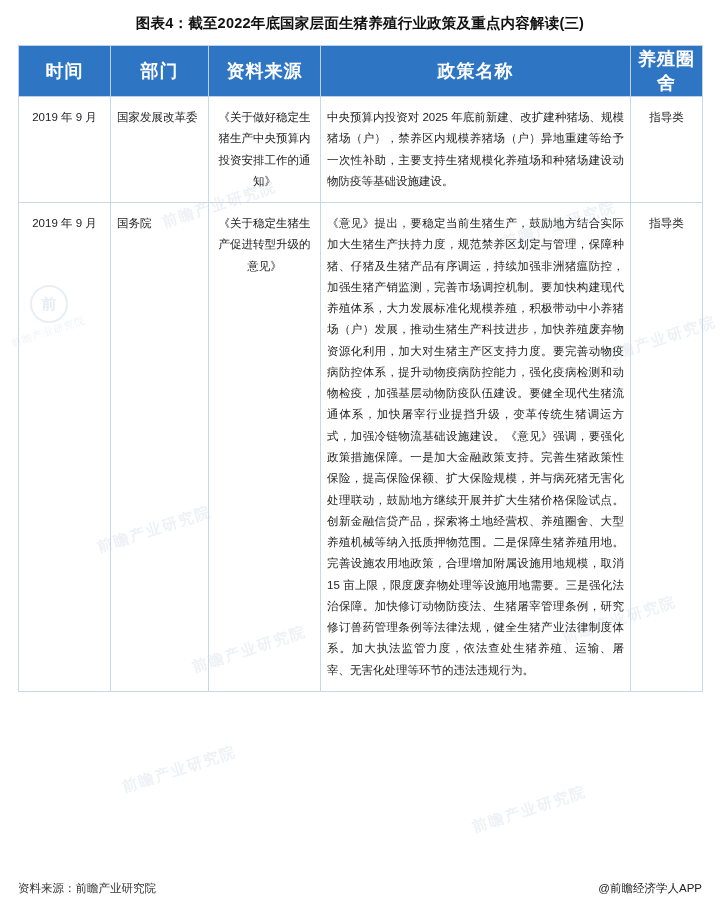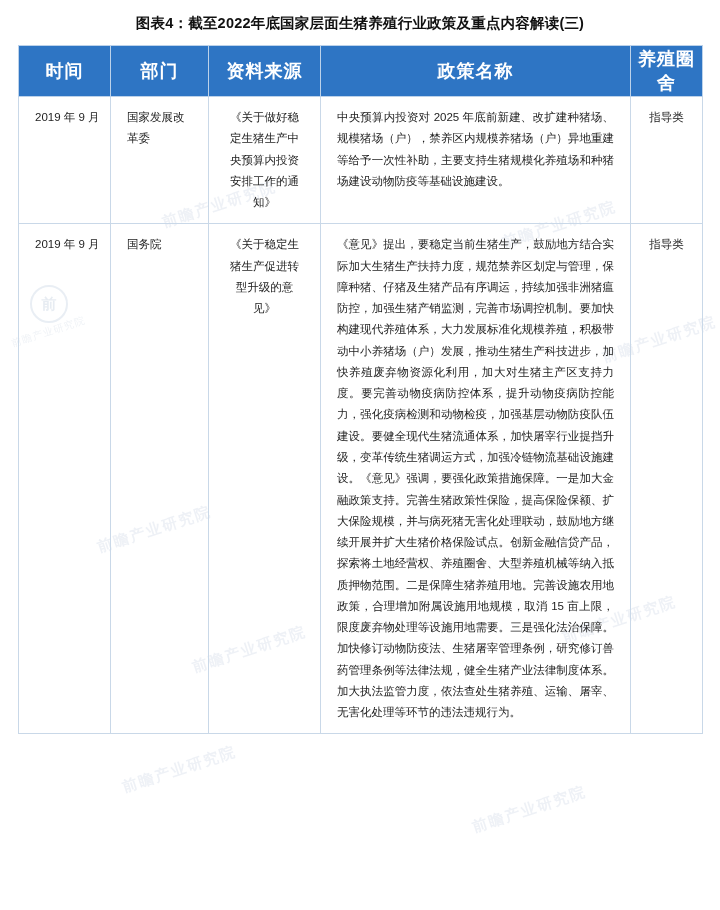--- a/index.html
+++ b/index.html
@@ -45,21 +45,21 @@
     font-size: 18px;
     height: 36px;
     border: 1px solid #bcd2ea;
     text-align: center;
     vertical-align: middle;
     letter-spacing: 1px;
   }
   table.policy-table td {
     border: 1px solid #c9d8e8;
     vertical-align: top;
-    padding: 10px 16px;
+    padding: 10px 6px;
     line-height: 1.85;
     color: #1d1d1d;
     background: transparent;
   }
   td.col-time {
     text-align: center;
     white-space: nowrap;
   }
   td.col-dept {
     text-align: left;
@@ -178,14 +178,18 @@
       <tr>
         <td class="col-time">2019 年 9 月</td>
         <td class="col-dept">国务院</td>
         <td class="col-name">《关于稳定生猪生产促进转型升级的意见》</td>
         <td class="col-content">《意见》提出，要稳定当前生猪生产，鼓励地方结合实际加大生猪生产扶持力度，规范禁养区划定与管理，保障种猪、仔猪及生猪产品有序调运，持续加强非洲猪瘟防控，加强生猪产销监测，完善市场调控机制。要加快构建现代养殖体系，大力发展标准化规模养殖，积极带动中小养猪场（户）发展，推动生猪生产科技进步，加快养殖废弃物资源化利用，加大对生猪主产区支持力度。要完善动物疫病防控体系，提升动物疫病防控能力，强化疫病检测和动物检疫，加强基层动物防疫队伍建设。要健全现代生猪流通体系，加快屠宰行业提挡升级，变革传统生猪调运方式，加强冷链物流基础设施建设。《意见》强调，要强化政策措施保障。一是加大金融政策支持。完善生猪政策性保险，提高保险保额、扩大保险规模，并与病死猪无害化处理联动，鼓励地方继续开展并扩大生猪价格保险试点。创新金融信贷产品，探索将土地经营权、养殖圈舍、大型养殖机械等纳入抵质押物范围。二是保障生猪养殖用地。完善设施农用地政策，合理增加附属设施用地规模，取消 15 亩上限，限度废弃物处理等设施用地需要。三是强化法治保障。加快修订动物防疫法、生猪屠宰管理条例，研究修订兽药管理条例等法律法规，健全生猪产业法律制度体系。加大执法监管力度，依法查处生猪养殖、运输、屠宰、无害化处理等环节的违法违规行为。</td>
         <td class="col-type">指导类</td>
       </tr>
     </tbody>
   </table>
 
+  <div class="footer">
+    <div class="src">资料来源：前瞻产业研究院</div>
+    <div class="brand">@前瞻经济学人APP</div>
+  </div>
 
 </div>
 
 </body></html>

